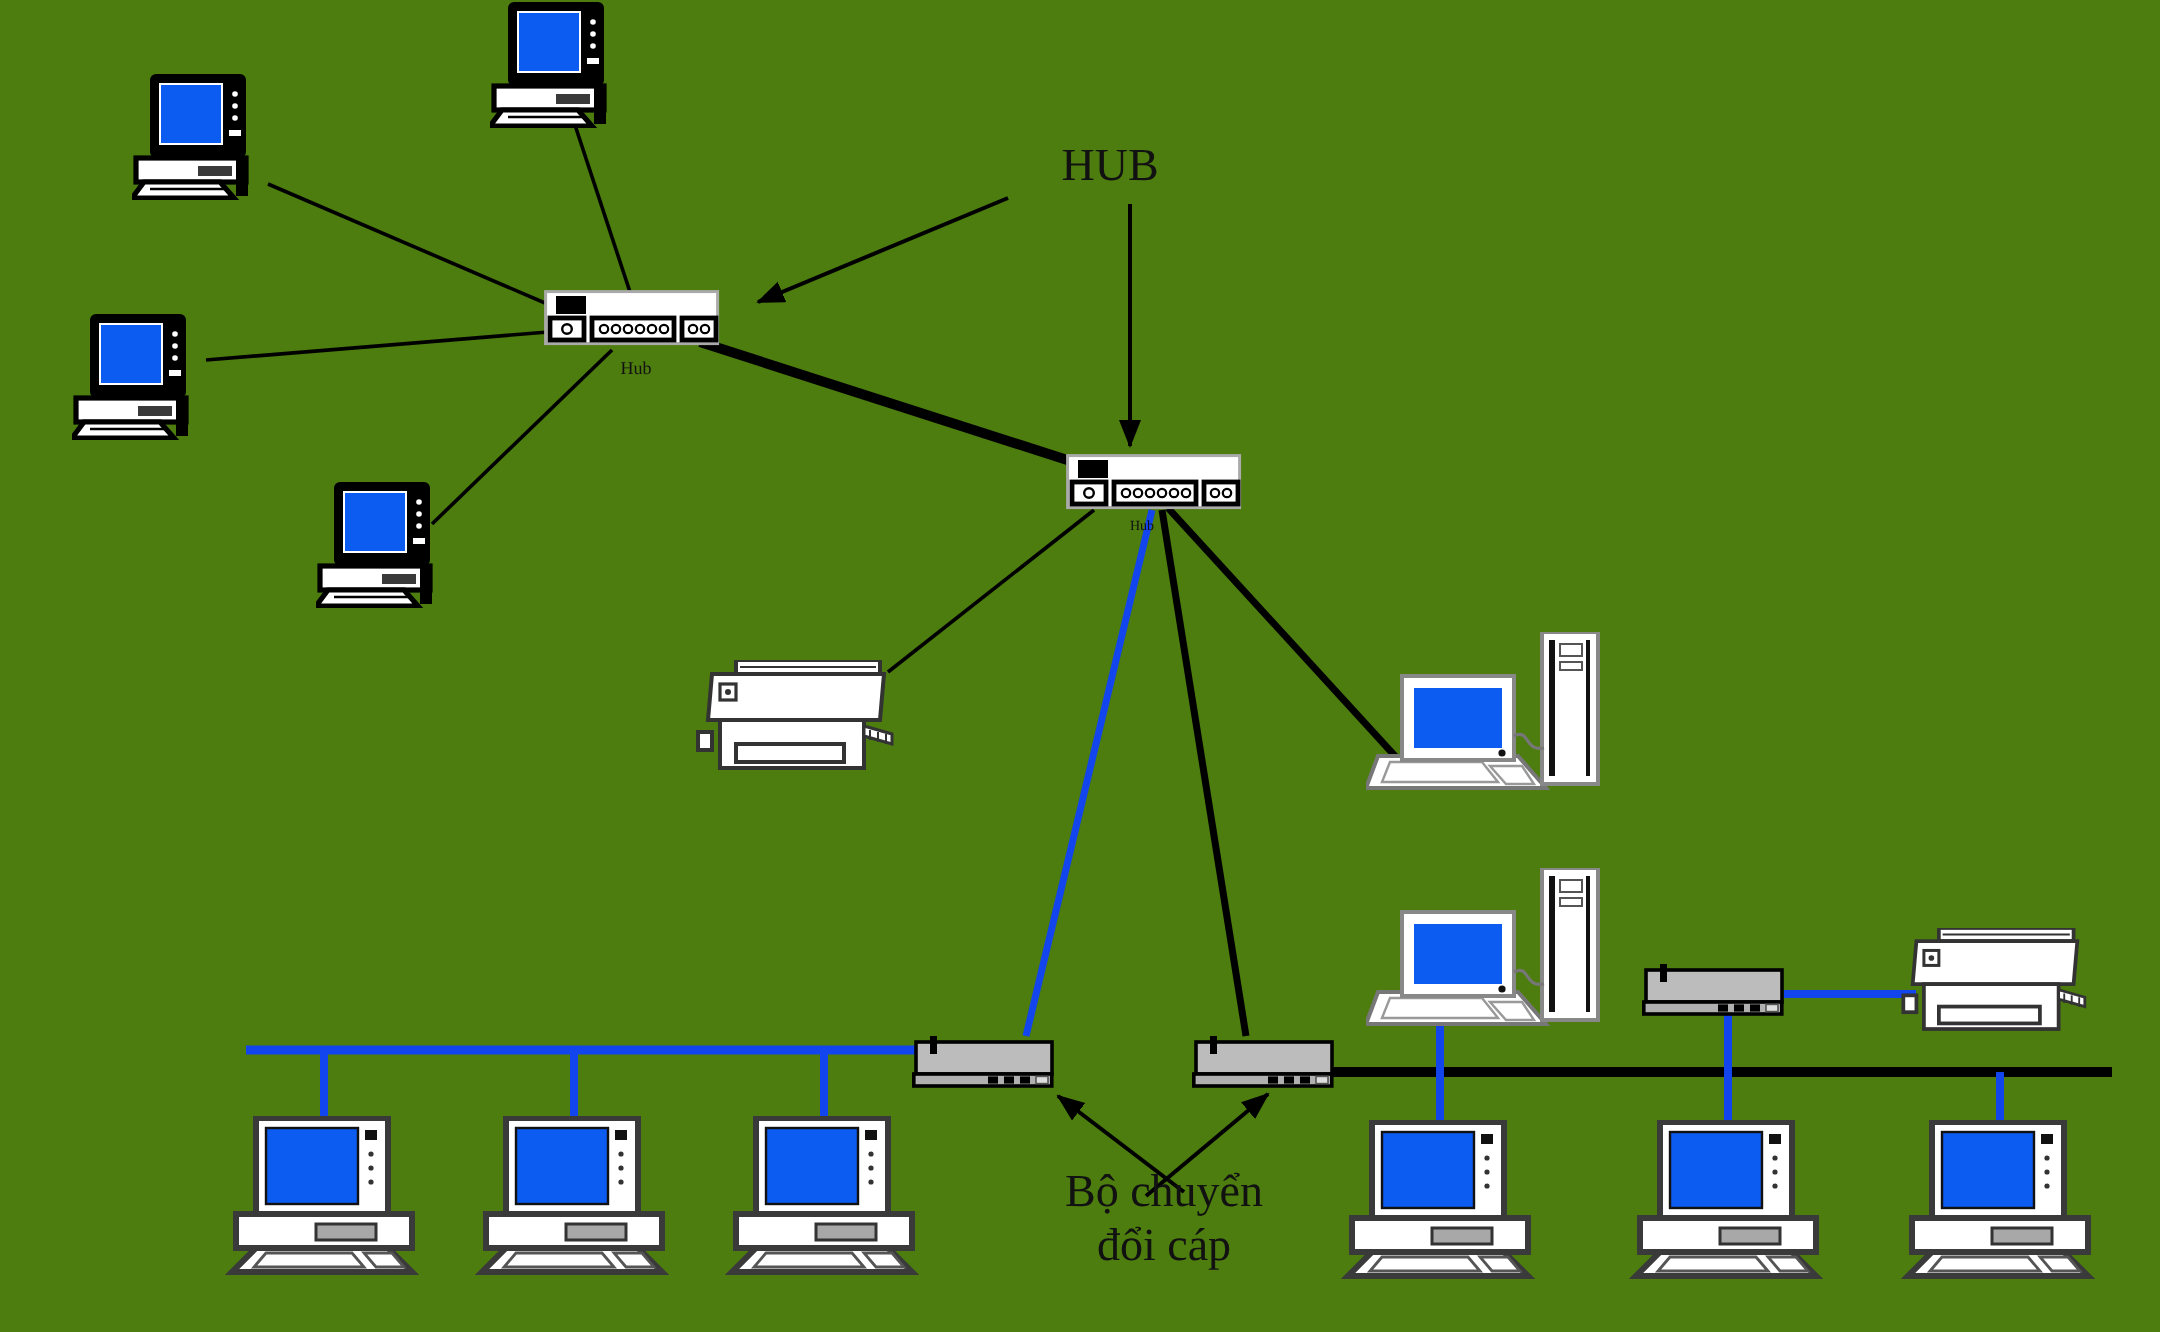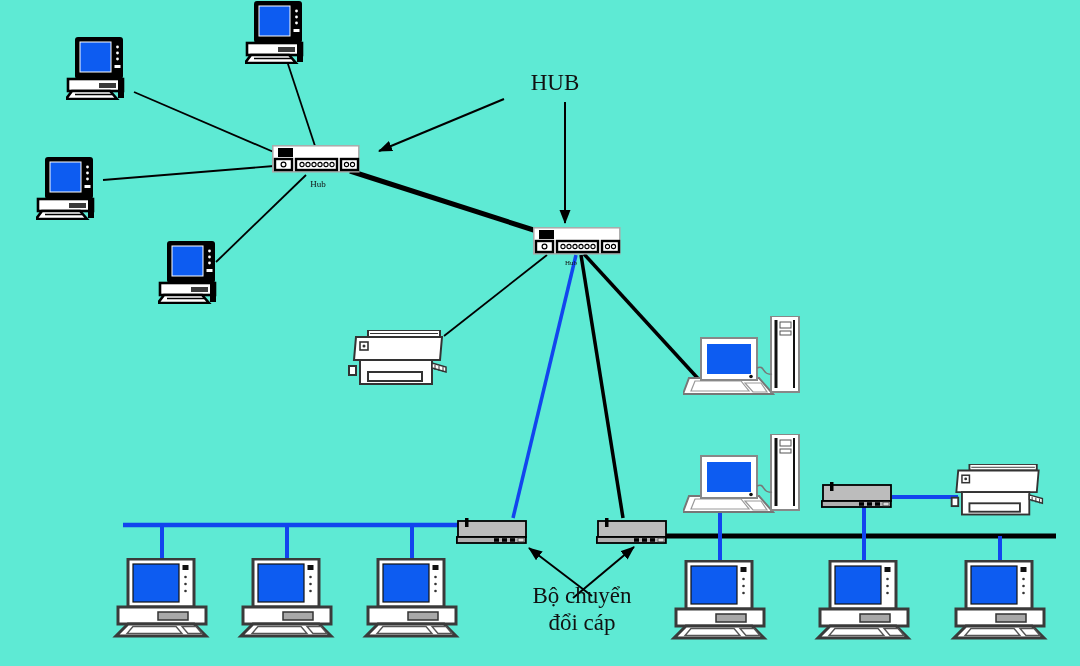--- a/index.html
+++ b/index.html
@@ -1,16 +1,16 @@
 <!DOCTYPE html>
 <html><head>
 <meta charset="utf-8">
 <style>
   html,body{margin:0;padding:0;background:#ffffff;}
-  .stage{position:relative;width:1080px;height:666px;background:#5eead4;overflow:hidden;}
+  .stage{position:relative;width:1080px;height:666px;background:#4d7c0f;overflow:hidden;}
   svg{display:block;}
   svg text{font-family:"Liberation Serif","DejaVu Serif",serif;fill:#111;}
 </style>
 </head>
 <body>
 
 <div class="stage">
   <svg id="diagram-svg" width="1080" height="666" viewBox="0 0 1080 666">
     <defs>
       <marker id="arrowhead" markerUnits="userSpaceOnUse" markerWidth="15" markerHeight="12" refX="13" refY="5.5" orient="auto">

